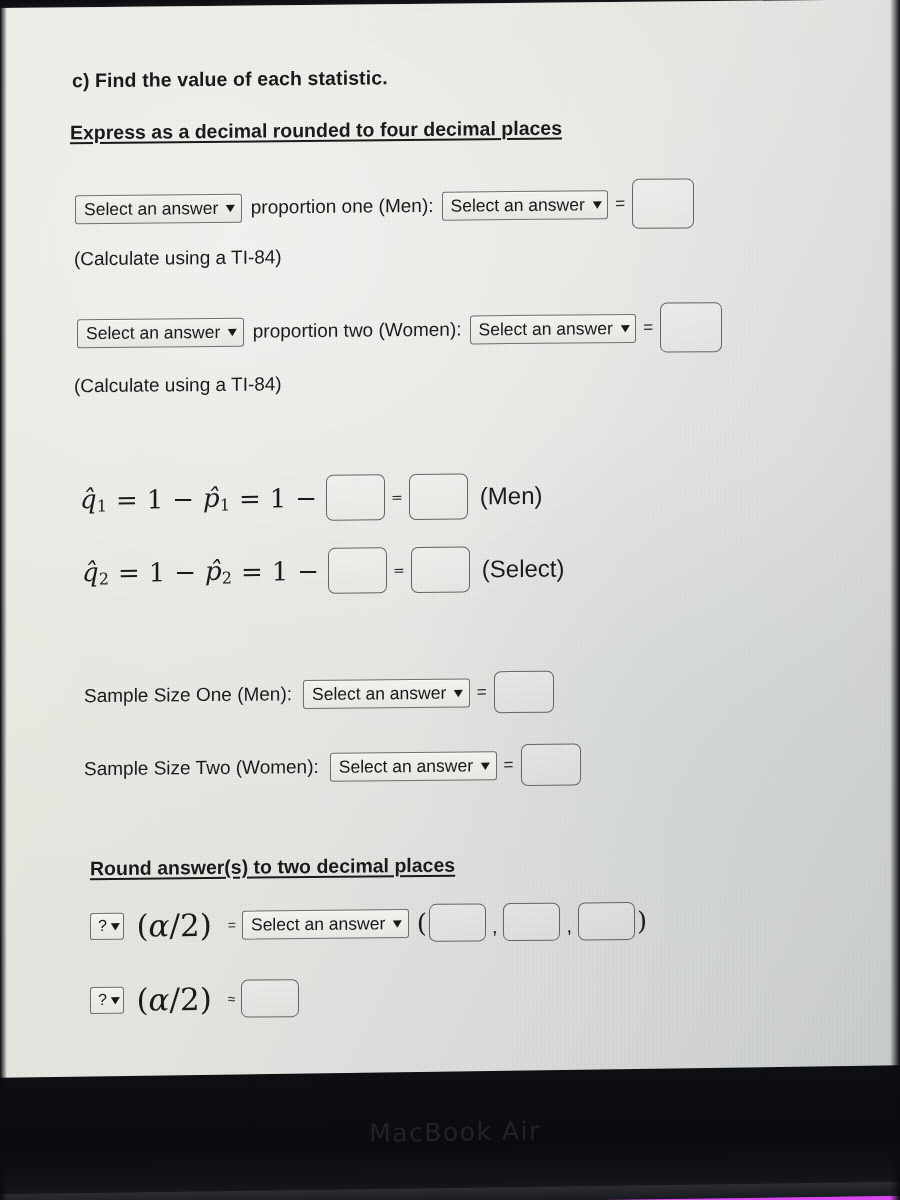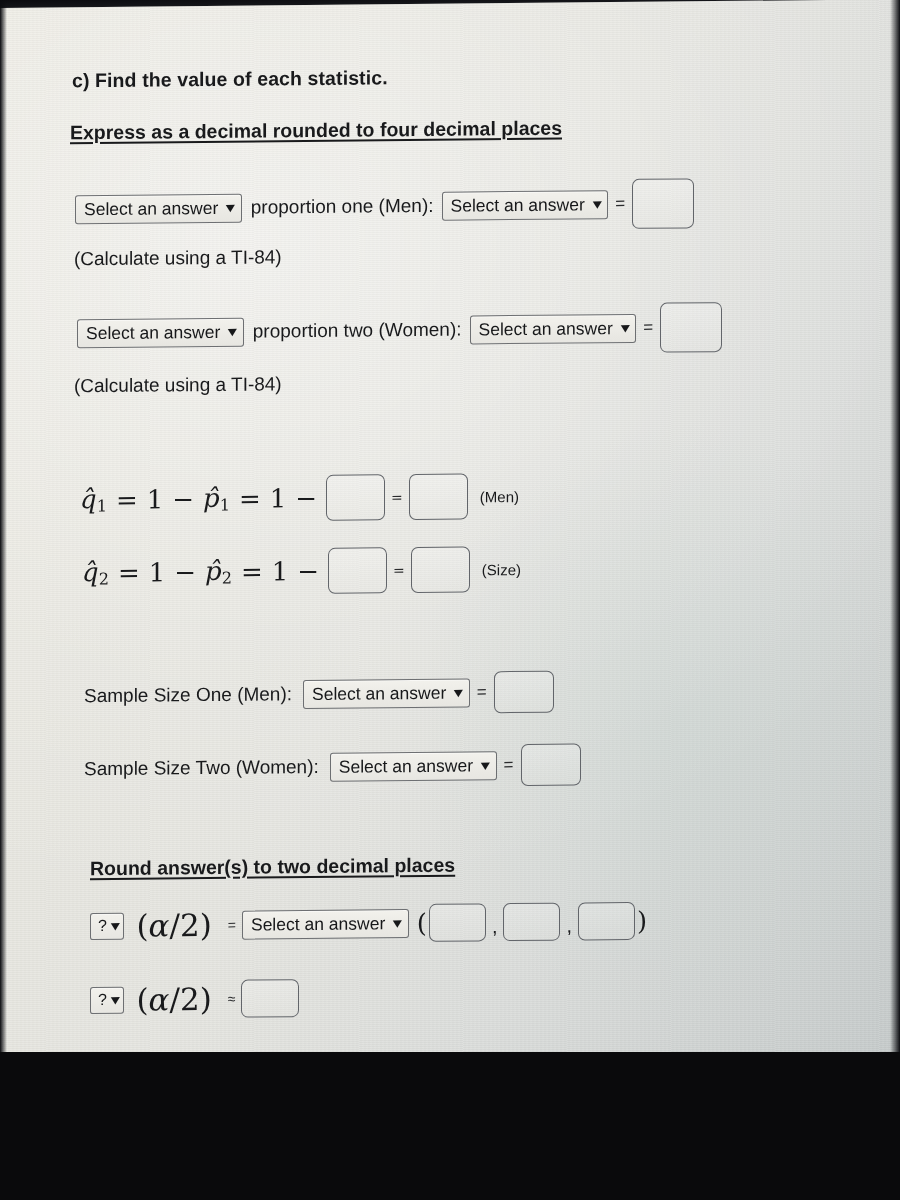--- a/index.html
+++ b/index.html
@@ -11,22 +11,22 @@
     height: 1200px;
     overflow: hidden;
     background: #0a0a0c;
     font-family: "Liberation Sans", sans-serif;
   }
 
   
   #photo {
     position: relative;
     width: 900px;
-    height: 1052px;
-    background: #e5e5e5;
+    height: 1200px;
+    background: #d946ef;
     overflow: hidden;
   }
 
   
   .bezel-top {
     position: absolute;
     left: 0; top: 0;
     width: 900px; height: 14px;
     background: linear-gradient(180deg, #0b0b0f 0%, #15161a 60%, #3a3b3e 100%);
     transform: skewY(-0.55deg);
@@ -222,21 +222,21 @@
   .math .var { font-style: italic; position: relative; }
   .math sub {
     font-size: .62em;
     font-style: normal;
     vertical-align: -0.22em;
   }
   .math .op { margin: 0 9px; font-style: normal; }
   .math .num { font-style: normal; }
   .tag {
     font-family: "Liberation Sans", sans-serif;
-    font-size: 15px;
+    font-size: 24px;
     margin-left: 12px;
   }
 
   .paren {
     font-family: "DejaVu Serif", serif;
     font-size: 26px;
     margin: 0 2px;
   }
   .alpha-expr {
     font-family: "DejaVu Serif", serif;
@@ -321,21 +321,21 @@
       <span class="op">=</span>
       <span class="num">1</span>
       <span class="op">−</span>
       <span class="var"><span>p̂</span><sub>2</sub></span>
       <span class="op">=</span>
       <span class="num">1</span>
       <span class="op">−</span>
       <span class="box b-md"></span>
       <span class="eq eq-sm">=</span>
       <span class="box b-md"></span>
-      <span class="tag">(Size)</span>
+      <span class="tag">(Select)</span>
     </div>
 
     <div class="line" style="left:84px; top:676px;">
       <span class="plain" style="margin-right:11px;">Sample Size One (Men):</span>
       <span class="select">
         <span>Select an answer</span>
         <span class="chev">▾</span>
       </span>
       <span class="eq">=</span>
       <span class="box b-sm"></span>

